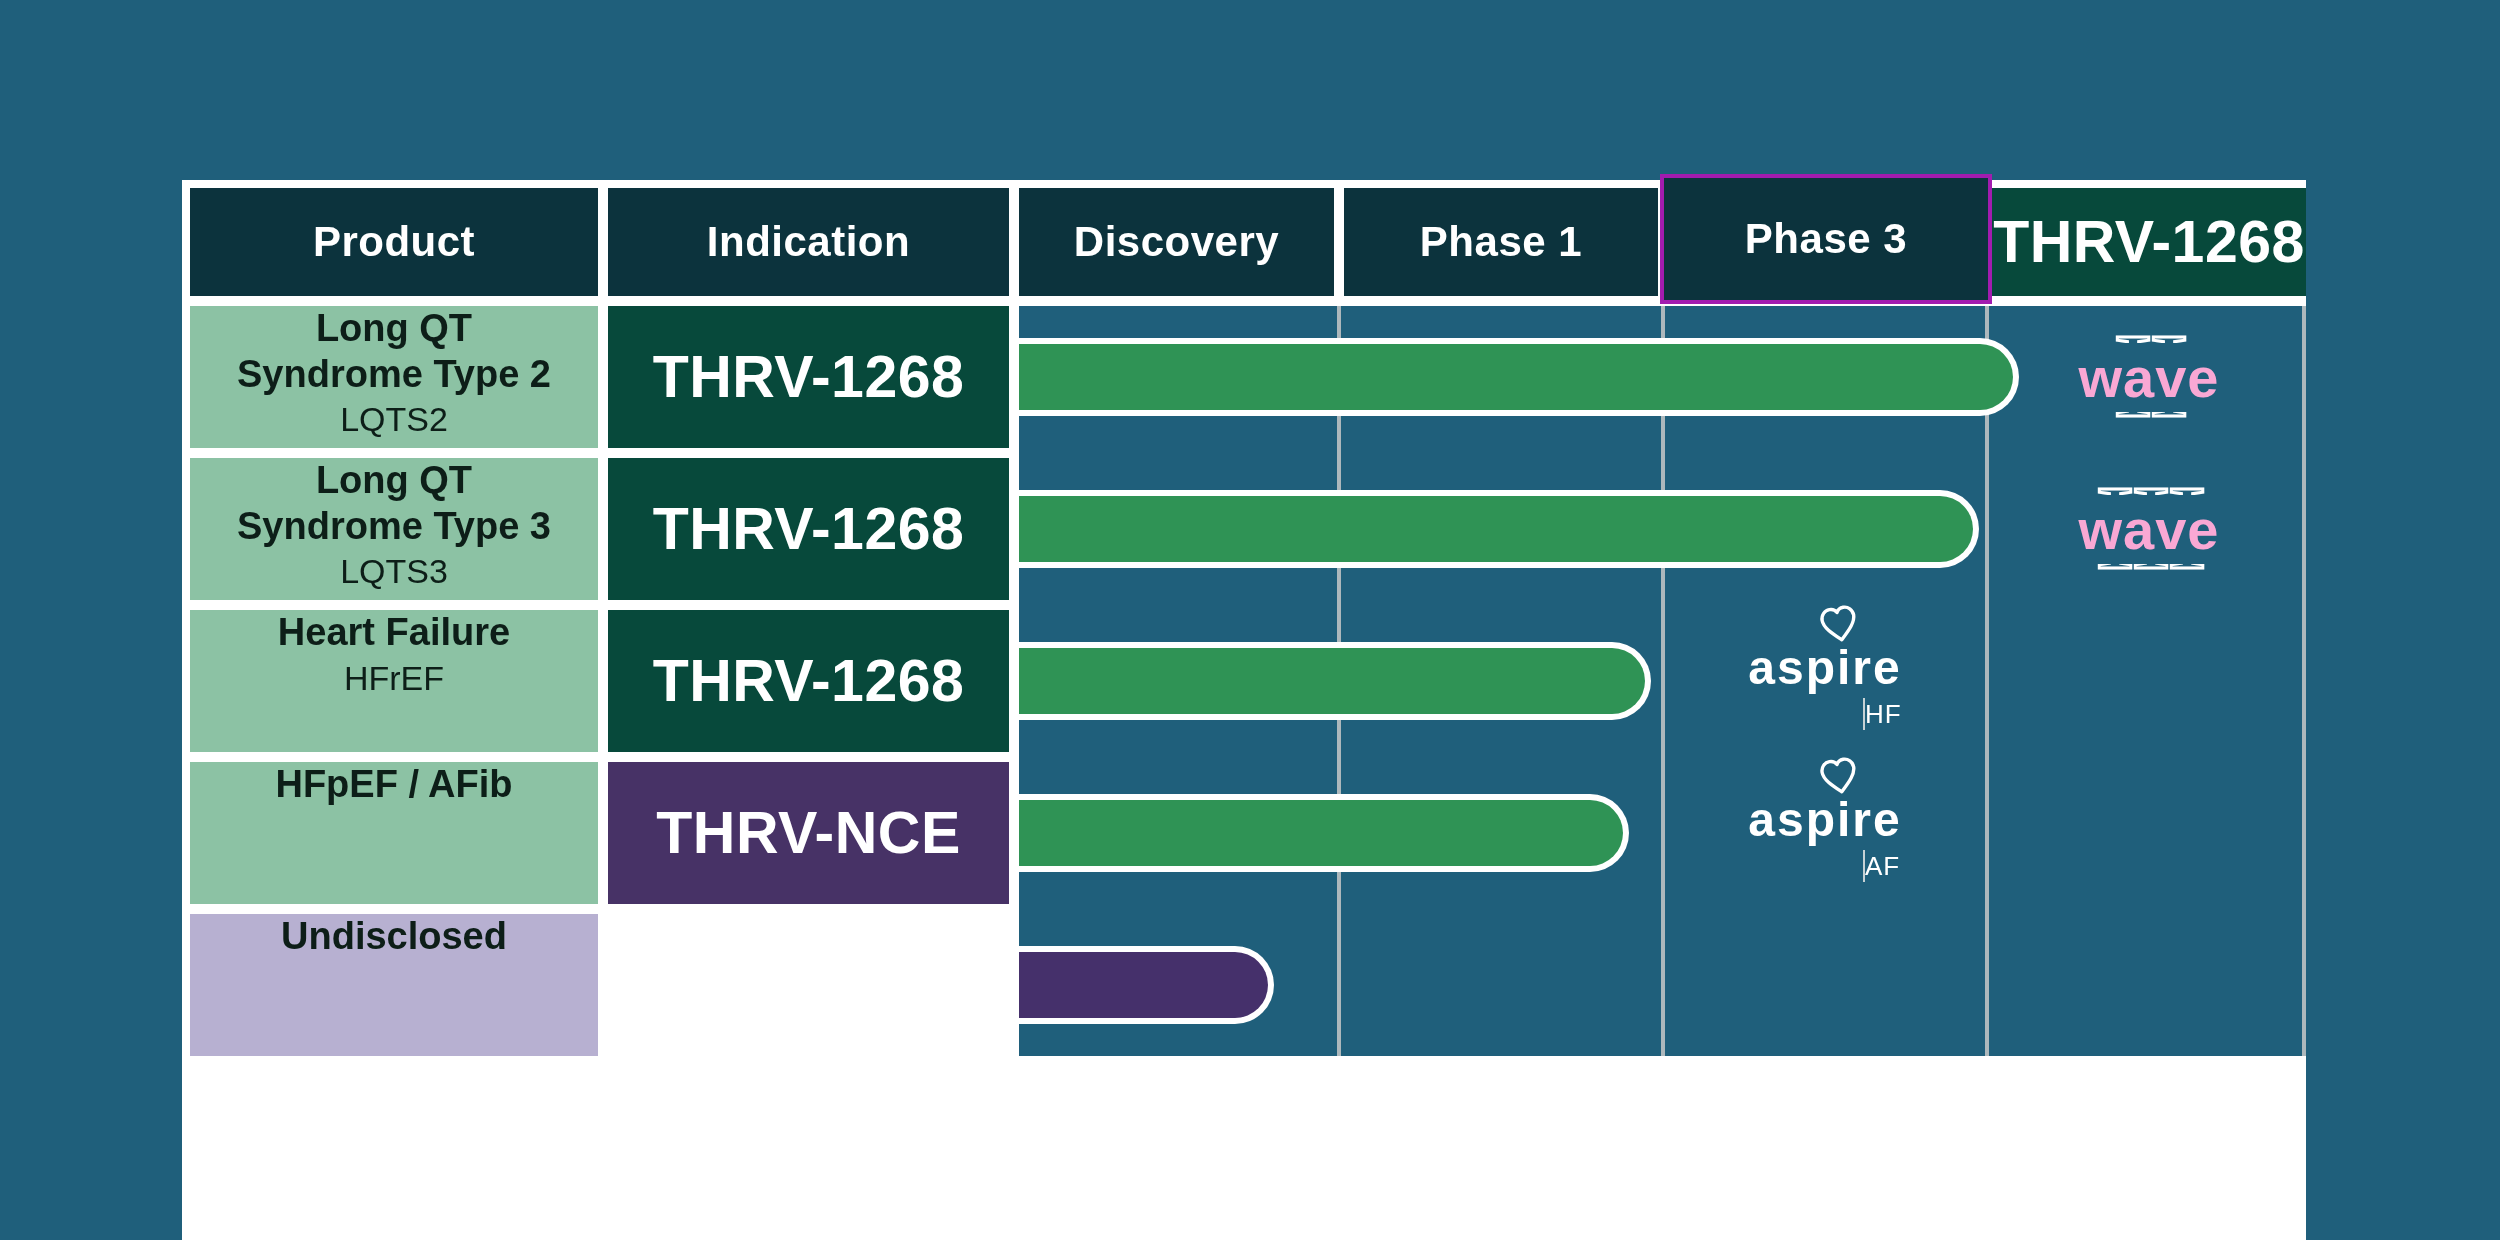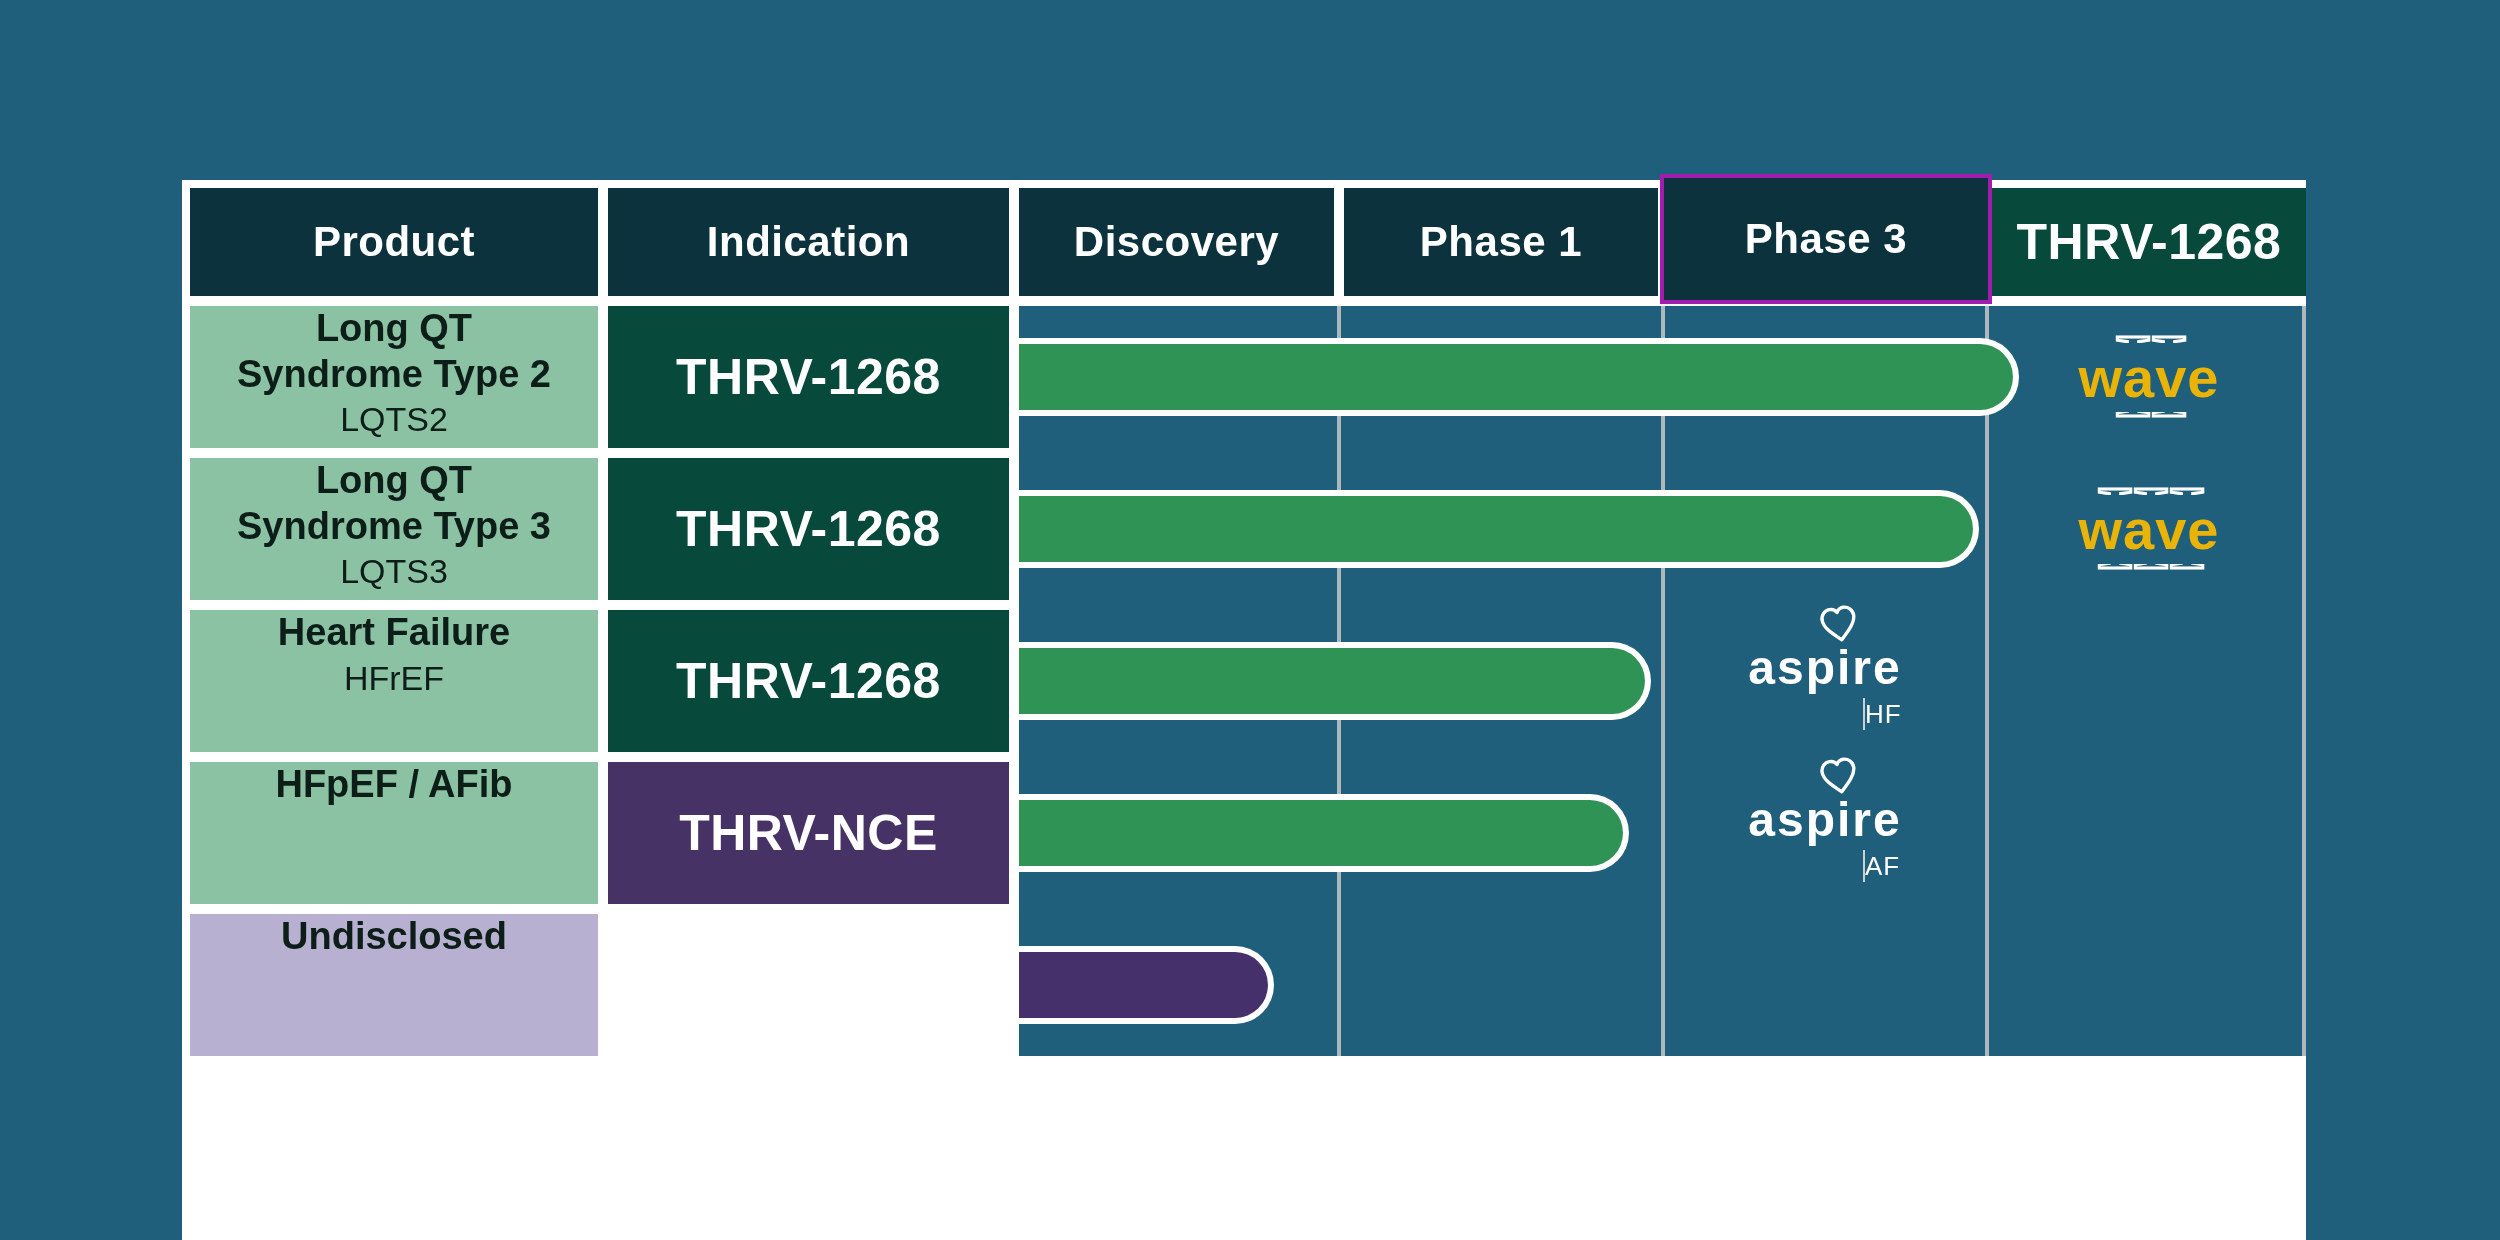--- a/index.html
+++ b/index.html
@@ -22,21 +22,21 @@
     display:flex;align-items:center;justify-content:center;
     font-size:42px;font-weight:700;letter-spacing:.5px;
   }
   .hdr-phase3{
     position:relative;z-index:3;
     border:4px solid #a21caf;
     margin:-14px -10px -8px -8px;
   }
   .cell-product{
     color:#fff;display:flex;align-items:center;justify-content:center;
-    font-size:50px;font-weight:700;letter-spacing:.5px;
+    font-size:59px;font-weight:700;letter-spacing:.5px;
   }
   .cell-product.green{background:var(--product_green,#07493B);}
   .cell-product.purple{background:var(--product_purple,#473266);}
   .cell-ind{
     color:var(--ind_text,#0D1E18);
     display:flex;flex-direction:column;align-items:center;justify-content:flex-start;
     text-align:center;line-height:1.2;
   }
   .cell-ind.green{background:var(--indication_green,#8CC2A4);}
   .cell-ind.purple{background:var(--indication_purple,#B7B0D1);}
@@ -55,21 +55,21 @@
     border-radius:0 39px 39px 0;
     box-sizing:content-box;
   }
   .bar.green{background:var(--bar_green,#2F9355);}
   .bar.purple{background:var(--bar_purple,#45306B);}
   
   .logo-wave{position:absolute;width:320px;height:160px;z-index:2;
     display:flex;align-items:center;justify-content:center;}
   .wave-numeral-svg{position:absolute;left:10px;top:0;}
   .wave-word{
-    position:relative;z-index:1;color:#eab308;font-weight:700;font-size:56px;
+    position:relative;z-index:1;color:#f9a8d4;font-weight:700;font-size:56px;
     letter-spacing:1px;background:var(--page_bg,#1F5F7B);padding:2px 10px;
   }
   
   .logo-aspire{position:absolute;width:320px;height:170px;z-index:2;color:#fff;}
   .aspire-heart{position:absolute;left:150px;top:4px;transform:rotate(-10deg);}
   .aspire-word{
     position:absolute;top:44px;left:0;width:100%;text-align:center;
     font-size:48px;font-weight:700;letter-spacing:2px;line-height:56px;
   }
   .aspire-sub{

